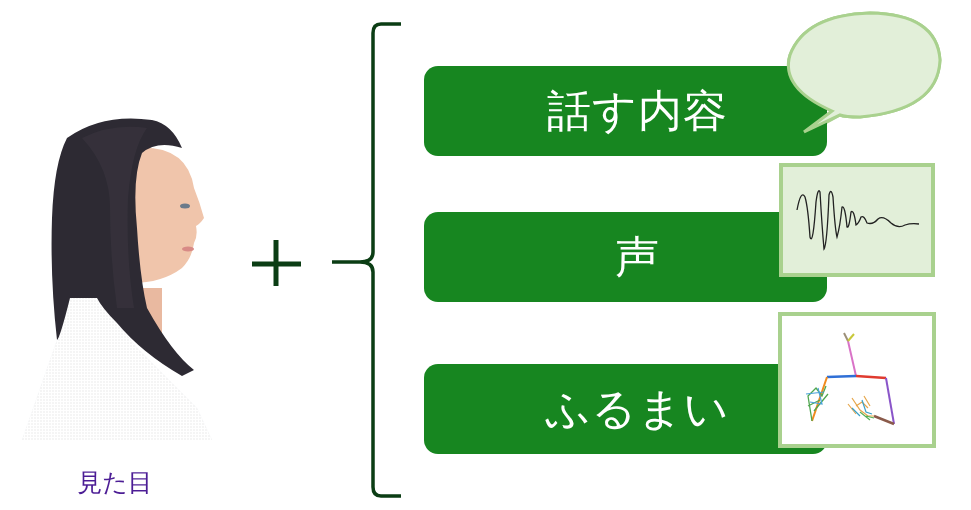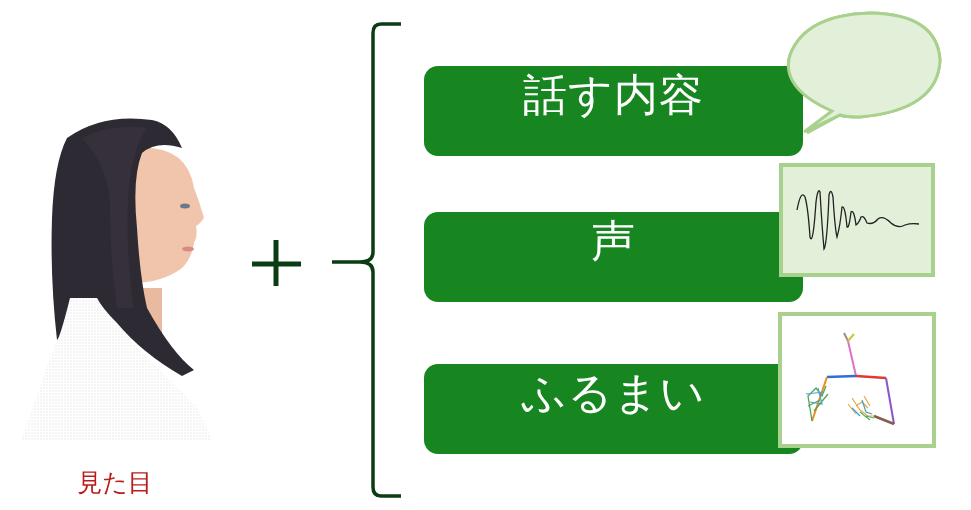--- a/index.html
+++ b/index.html
@@ -1,23 +1,23 @@
 <!DOCTYPE html>
 <html><head>
 <meta charset="utf-8">
 <style>
   html, body { margin:0; padding:0; background:#ffffff; }
   body { width:971px; height:510px; position:relative; overflow:hidden;
          font-family:"DejaVu Sans","Liberation Sans",sans-serif; }
   .abs { position:absolute; }
   .person { left:22px; top:108px; width:190px; height:340px; }
-  .caption { left:50px; top:466px; width:130px; text-align:center; font-size:25px; color:#b91c1c; }
+  .caption { left:50px; top:466px; width:130px; text-align:center; font-size:25px; color:#4c1d95; }
   .pill { position:absolute; left:424px; width:379px; height:90px; border-radius:14px;
-          background:#178620; color:#ffffff; display:flex; align-items:flex-start; justify-content:center;
-          font-size:44px; letter-spacing:1px; }
+          background:#178620; color:#ffffff; display:flex; align-items:center; justify-content:center;
+          font-size:44px; letter-spacing:1px;padding-left:24px; }
   .overlay { position:absolute; left:0; top:0; width:971px; height:510px; pointer-events:none; }
   .thumb { position:absolute; box-sizing:border-box; border:4px solid #a9d18e; }
 </style>
 </head>
 <body>
 
 <div class="abs person">
   <svg width="190" height="340" viewBox="0 0 190 340">
     <defs>
       <pattern id="dots" width="3" height="3" patternUnits="userSpaceOnUse">

